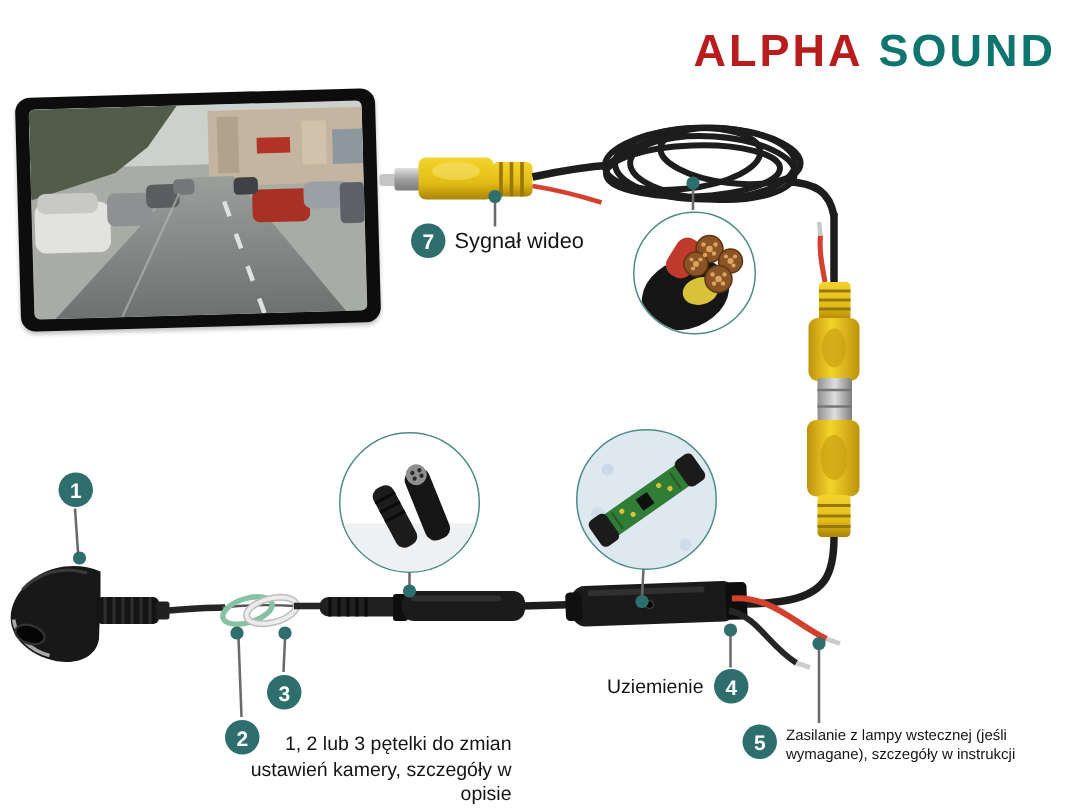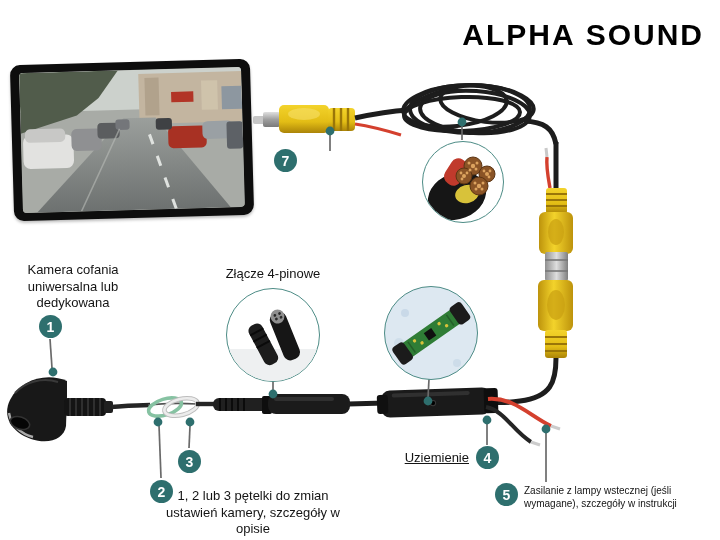--- a/index.html
+++ b/index.html
@@ -1,22 +1,22 @@
 <!DOCTYPE html>
 <html><head>
 <meta charset="utf-8">
 <style>
   html,body{margin:0;padding:0;background:#ffffff;}
   #stage{position:relative;width:720px;height:540px;background:#ffffff;overflow:hidden;
          font-family:"Liberation Sans", sans-serif;color:#161616;}
   .abs{position:absolute;}
   
   #logo{top:18px;right:16px;font-size:30px;font-weight:bold;letter-spacing:2px;white-space:nowrap;}
-  #logo .first{color:#000000;}
-  #logo .second{color:#000000;margin-left:10px;margin-top:32px;}
+  #logo .first{color:#b91c1c;}
+  #logo .second{color:#0f766e;margin-left:10px;margin-top:32px;}
   
   #monitor{left:12px;top:62px;width:240px;height:156px;background:#0d0d0d;border-radius:10px;
            transform:rotate(-1.6deg);box-shadow:0 2px 3px rgba(0,0,0,.25);}
   #screen{position:absolute;left:9px;top:8px;right:9px;bottom:8px;border-radius:4px;overflow:hidden;background:#a8aba6;}
   #screen svg{display:block;width:100%;height:100%;}
   
   .lbl{font-size:13px;line-height:1.28;color:#141414;}
   .center{text-align:center;}
   .right{text-align:right;}
   
@@ -304,19 +304,18 @@
   <div class="num abs" style="left:178px;top:450px;">
       <span>3</span>
     </div>
   <div class="num abs" style="left:476px;top:446px;">
       <span>4</span>
     </div>
   <div class="num abs" style="left:495px;top:483px;">
       <span>5</span>
     </div>
 
-  <div class="lbl abs center" style="left:10px;top:262px;width:126px;">Kamera cofania uniwersalna lub dedykowana</div>
-  <div class="lbl abs center" style="left:202px;top:266px;width:142px;">Złącze 4-pinowe</div>
-  <div class="lbl abs right" style="left:380px;top:450px;width:89px;text-decoration:underline;">Uziemienie</div>
+  <div class="lbl abs" style="left:303px;top:152px;font-size:14.5px;">Sygnał wideo</div>
+  <div class="lbl abs right" style="left:380px;top:450px;width:89px;">Uziemienie</div>
   <div class="lbl abs" style="left:524px;top:485px;width:192px;font-size:10px;">Zasilanie z lampy wstecznej (jeśli wymagane), szczegóły w instrukcji</div>
-  <div class="lbl abs center" style="left:165px;top:488px;width:176px;">1, 2 lub 3 pętelki do zmian ustawień kamery, szczegóły w opisie</div>
+  <div class="lbl abs center" style="left:165px;top:488px;width:176px;text-align:right;">1, 2 lub 3 pętelki do zmian ustawień kamery, szczegóły w opisie</div>
 
 </div>
 
 </body></html>

